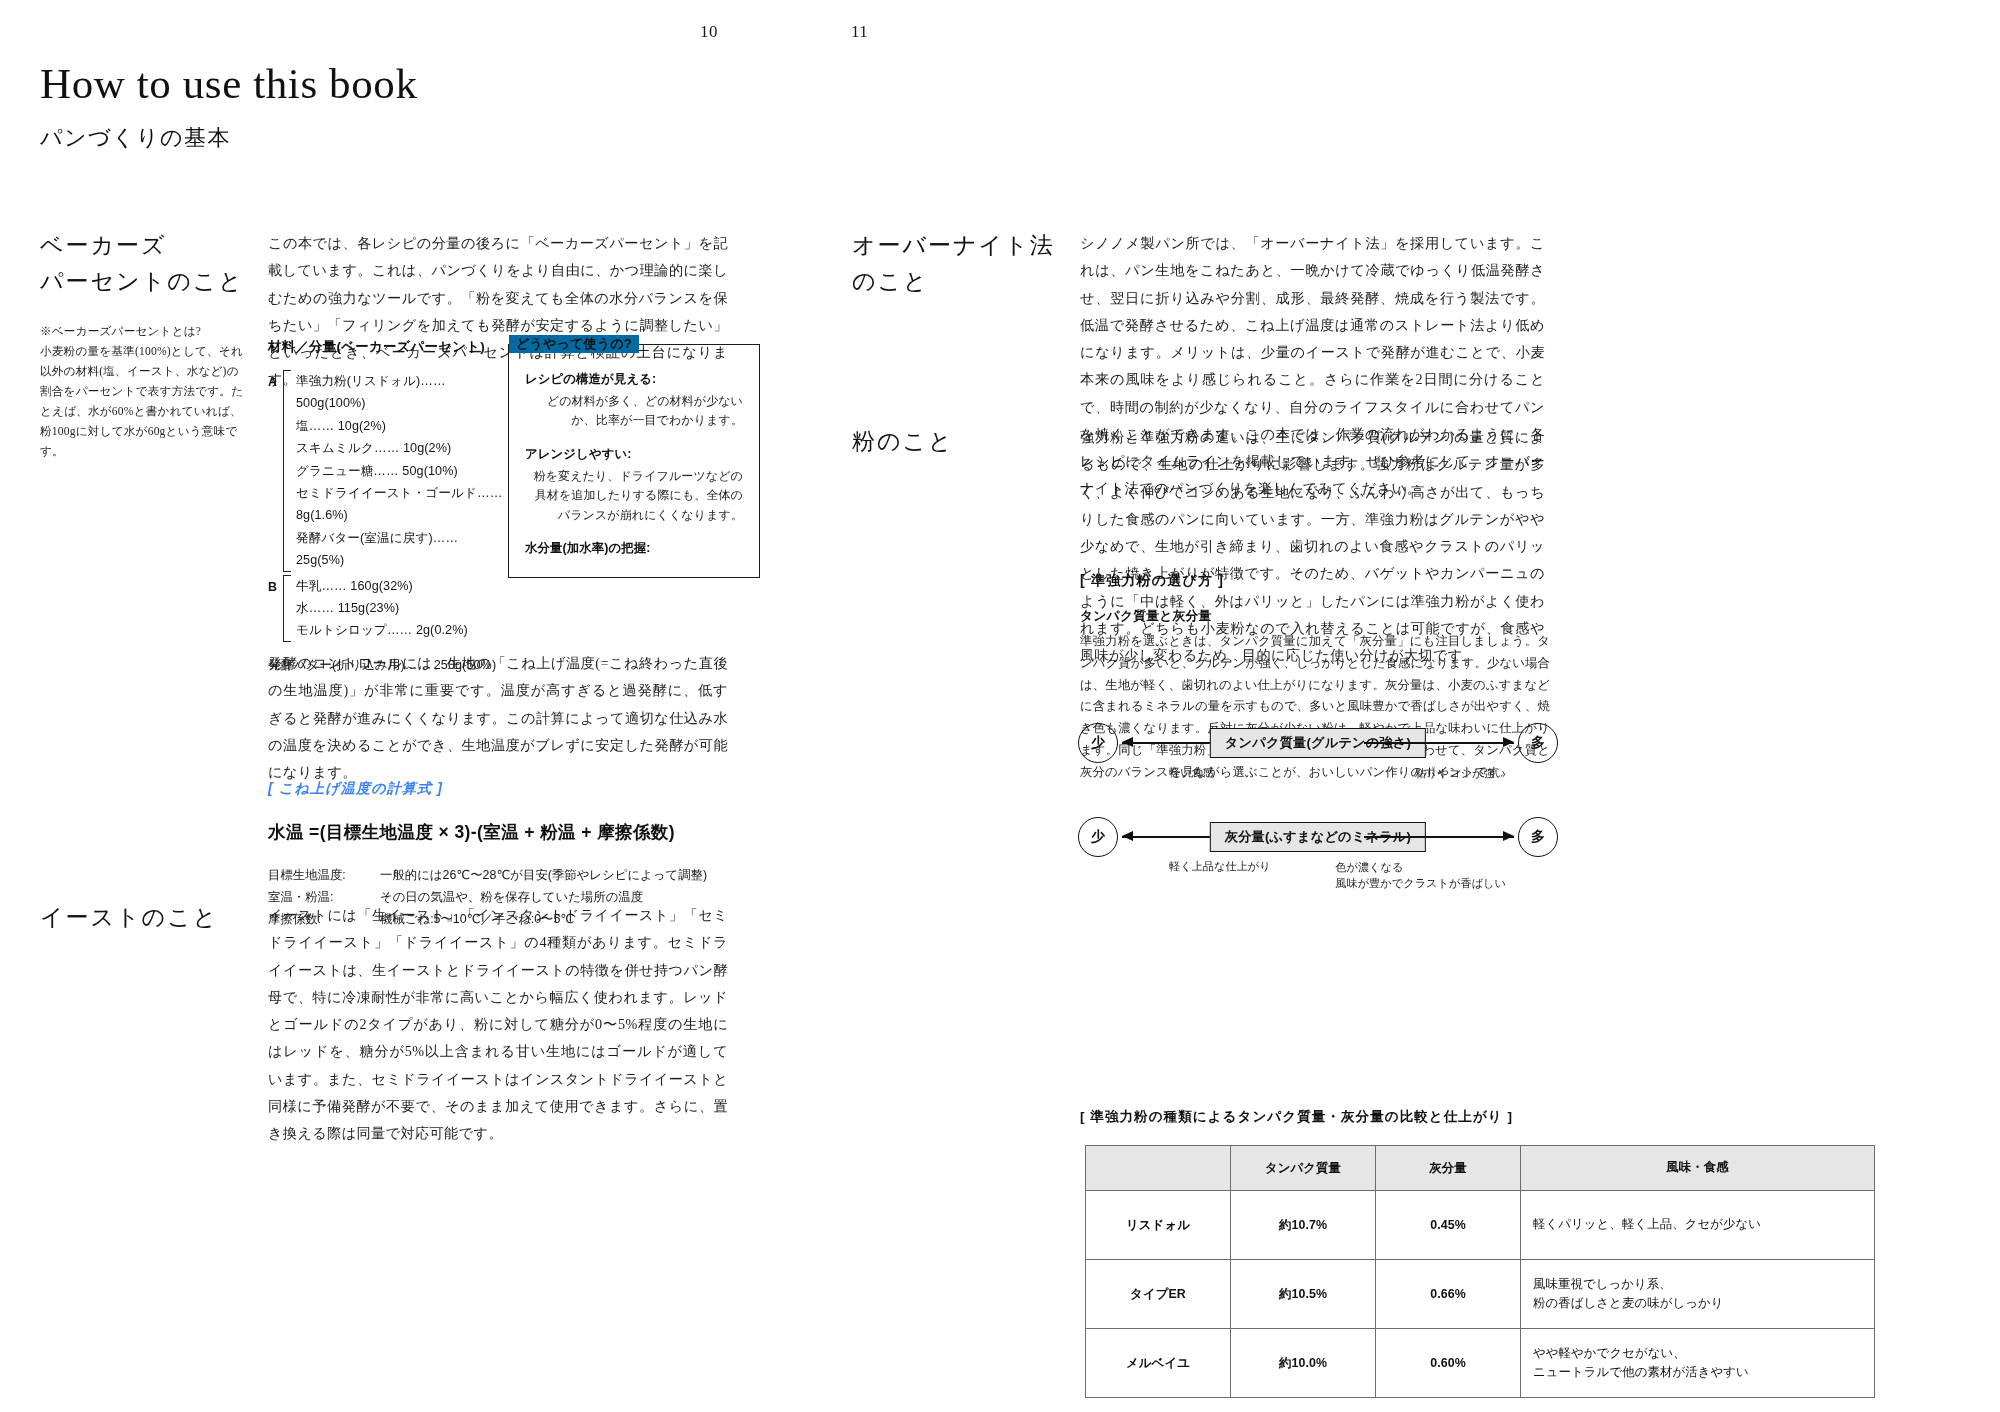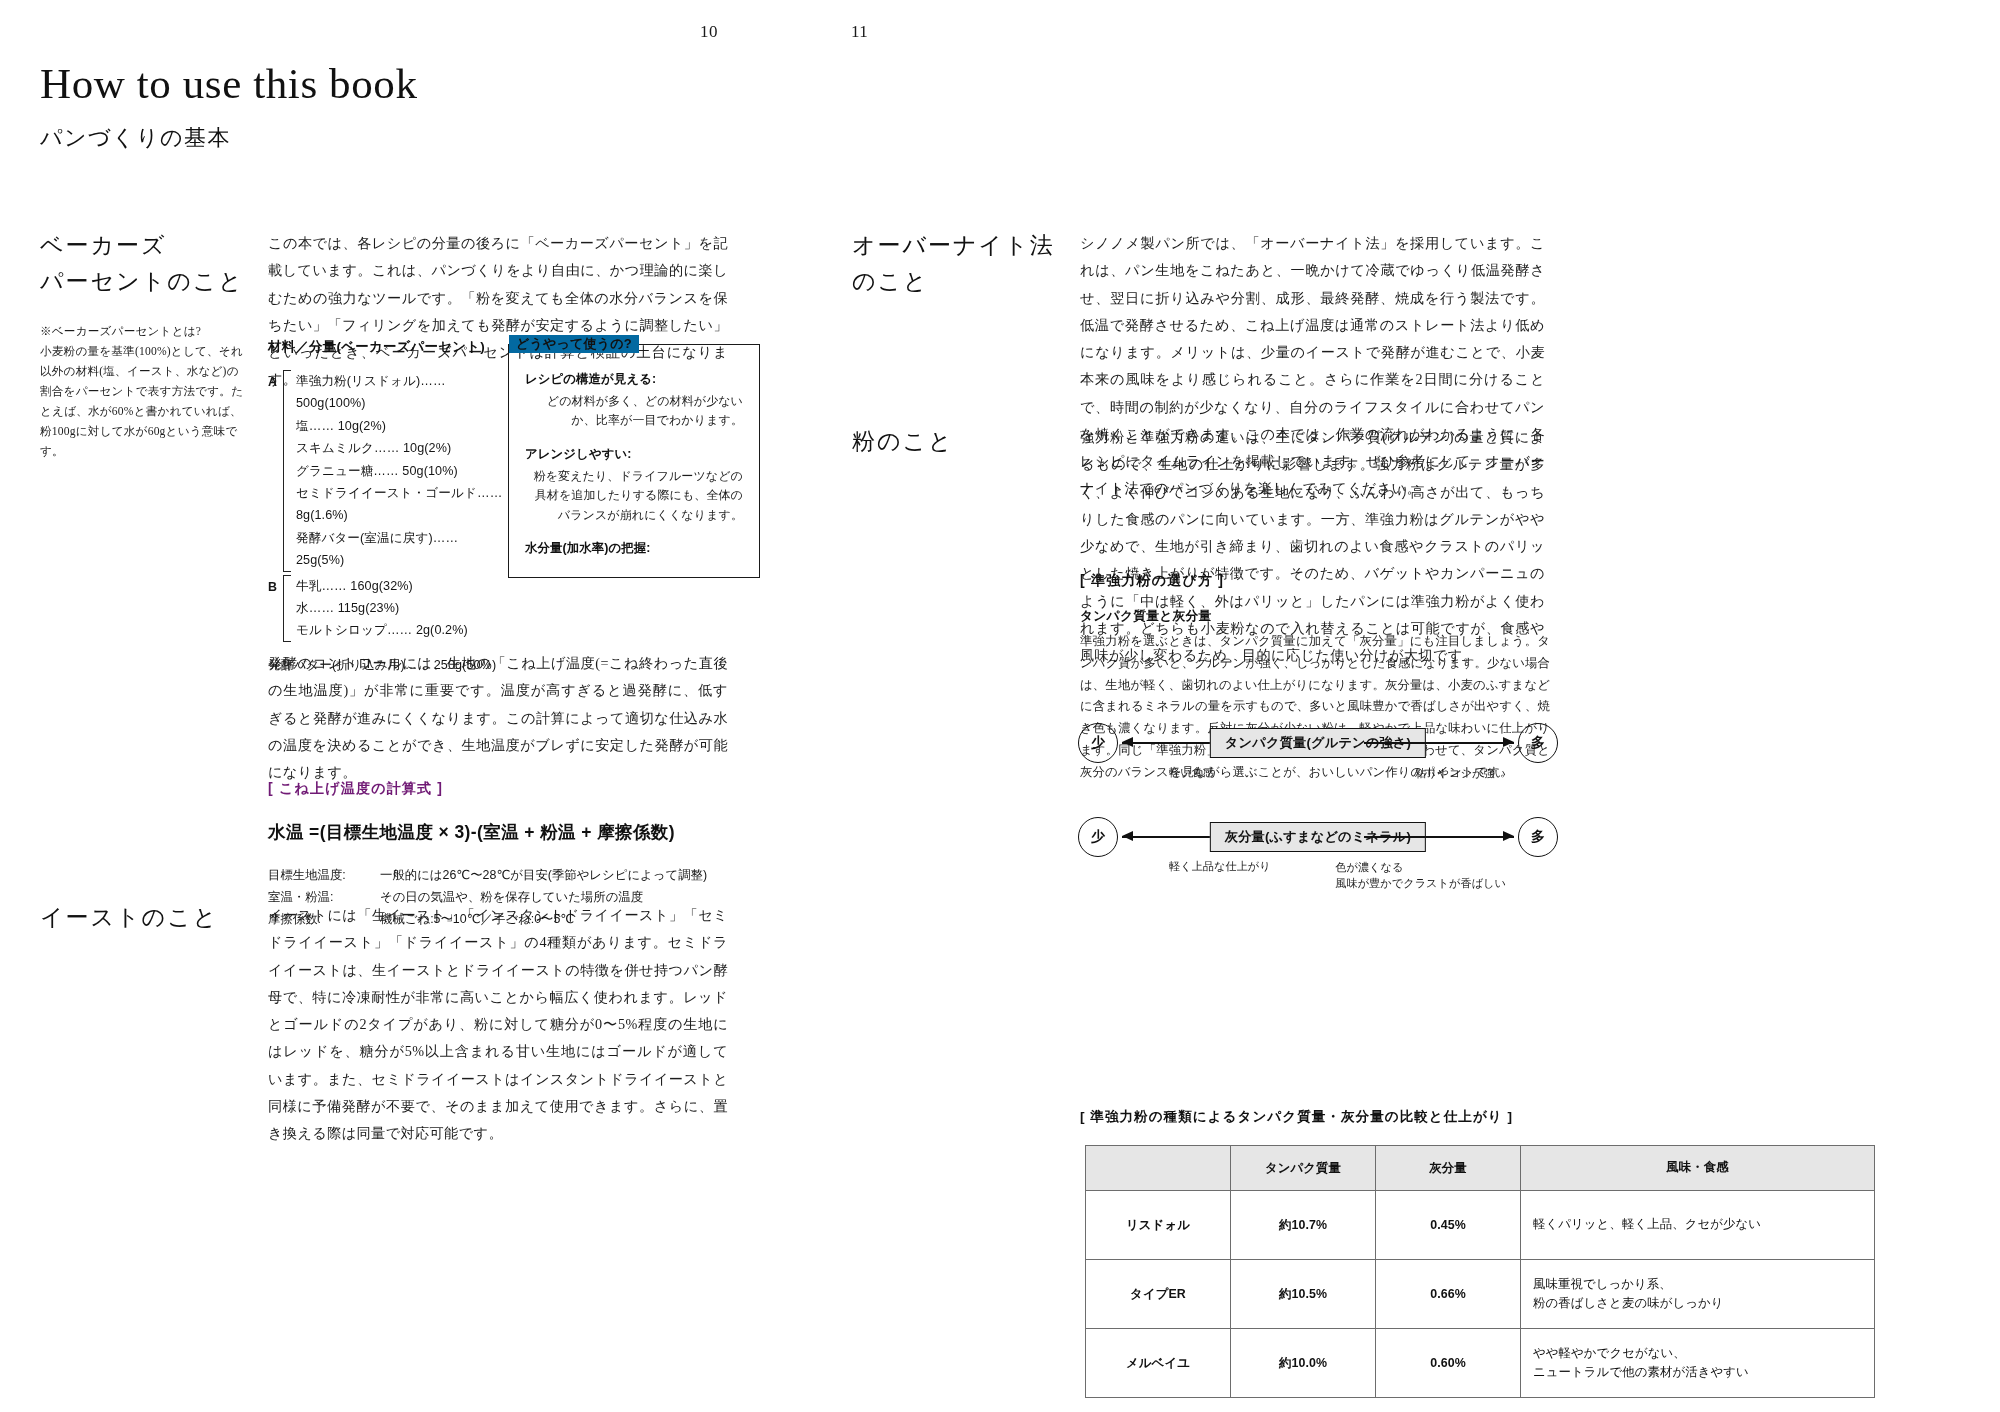--- a/index.html
+++ b/index.html
@@ -74,21 +74,21 @@
   }
   .howto h4{margin:0 0 4px 0;font-size:12.4px;font-weight:700;letter-spacing:.1px;color:#111;}
   .howto p{margin:0 0 15px 0;font-size:12px;line-height:1.62;letter-spacing:.1px;color:#1c1c1c;text-align:right;}
   .howto p:last-child{margin-bottom:0;}
 
   .L-sec2-head{position:absolute;left:40px;top:648px;width:230px;}
   .L-sec2-body{position:absolute;left:268px;top:650px;width:460px;}
 
   .formula-block{position:absolute;left:268px;top:780px;width:470px;
                  font-family:"Liberation Sans","DejaVu Sans",sans-serif;}
-  .formula-label{font-size:14px;font-weight:700;letter-spacing:1.2px;color:#701a75;}
+  .formula-label{font-size:14px;font-weight:700;letter-spacing:1.2px;color:#3b82f6;font-style:italic;}
   .formula-main{margin-top:22px;font-size:17.5px;font-weight:700;letter-spacing:.4px;color:#111;}
   .formula-params{margin-top:20px;font-size:12.4px;line-height:1.78;color:#151515;}
   .fp-row{display:flex;}
   .fp-key{width:112px;flex:none;}
   .fp-val{flex:1;}
 
   .L-sec3-head{position:absolute;left:40px;top:900px;width:230px;}
   .L-sec3-body{position:absolute;left:268px;top:902px;width:460px;}
 
   

